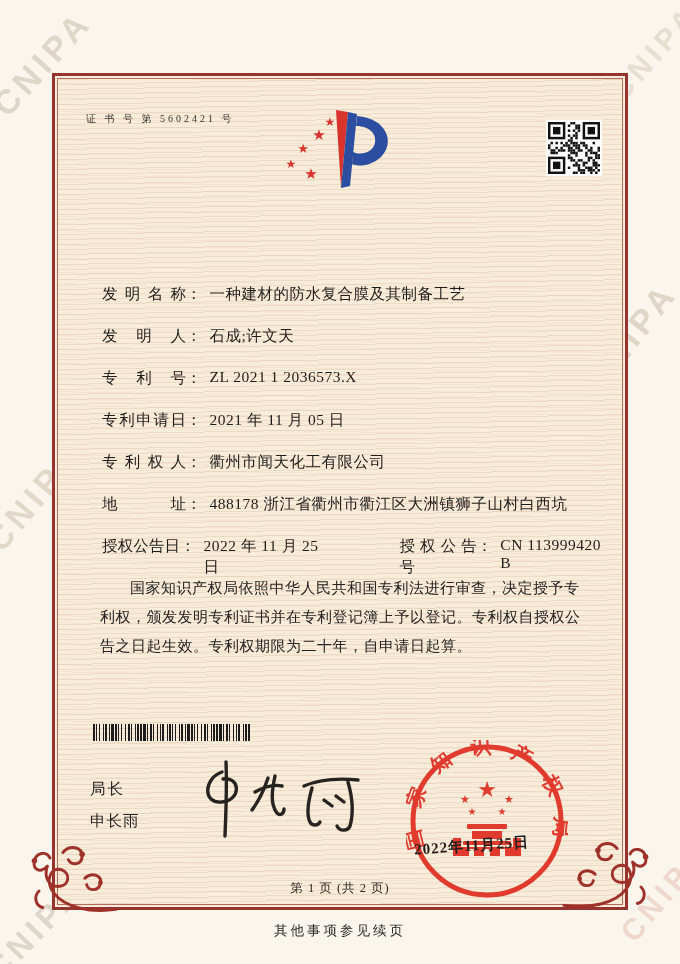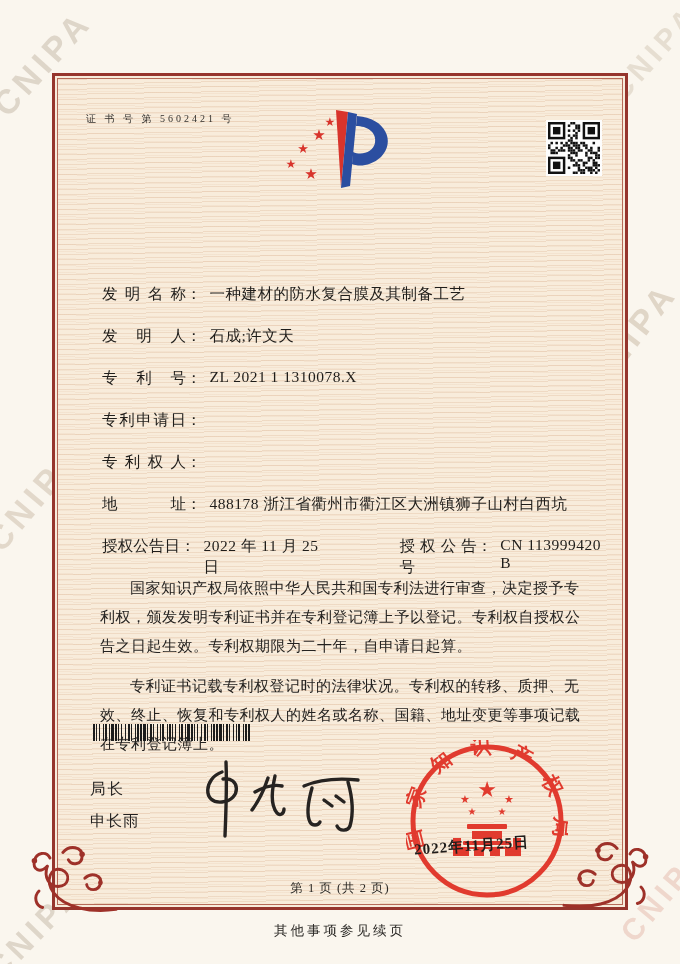--- a/index.html
+++ b/index.html
@@ -274,50 +274,51 @@
         <span class="val">一种建材的防水复合膜及其制备工艺</span>
     </div>
     <div class="frow">
       <span class="lab">发明人</span>
         <span class="colon">：</span>
         <span class="val">石成;许文天</span>
     </div>
     <div class="frow">
       <span class="lab">专利号</span>
         <span class="colon">：</span>
-        <span class="val">ZL 2021 1 1310078.X</span>
+        <span class="val">ZL 2021 1 2036573.X</span>
     </div>
     <div class="frow">
       <span class="lab">专利申请日</span>
         <span class="colon">：</span>
+        <span class="val">2021 年 11 月 05 日</span>
     </div>
     <div class="frow">
       <span class="lab">专利权人</span>
         <span class="colon">：</span>
+        <span class="val">衢州市闻天化工有限公司</span>
     </div>
     <div class="frow">
       <span class="lab">地址</span>
         <span class="colon">：</span>
         <span class="val">488178 浙江省衢州市衢江区大洲镇狮子山村白西坑</span>
     </div>
     <div class="frow">
       <span class="lab">授权公告日</span>
         <span class="colon">：</span>
         <span class="val">2022 年 11 月 25 日</span>
       <span class="pair2">
         <span class="lab2">授权公告号</span>
           <span class="colon">：</span>
           <span class="val">CN 113999420 B</span>
       </span>
     </div>
   </div>
 
   <div class="bodytext">
     <p>国家知识产权局依照中华人民共和国专利法进行审查，决定授予专利权，颁发发明专利证书并在专利登记簿上予以登记。专利权自授权公告之日起生效。专利权期限为二十年，自申请日起算。</p>
-    <p>专利证书记载专利权登记时的法律状况。专利权的转移、质押、无效、终止、恢复和专利权人的姓名或名称、国籍、地址变更等事项记载在专利登记簿上。</p>
   </div>
 
   <div class="barcode" id="barcode">
       <span style="width: 2px; background: rgb(28, 28, 28);"></span>
       <span style="width: 1px; background: transparent;"></span>
       <span style="width: 1px; background: rgb(28, 28, 28);"></span>
       <span style="width: 2px; background: transparent;"></span>
       <span style="width: 1px; background: rgb(28, 28, 28);"></span>
       <span style="width: 3px; background: transparent;"></span>
       <span style="width: 1px; background: rgb(28, 28, 28);"></span>

